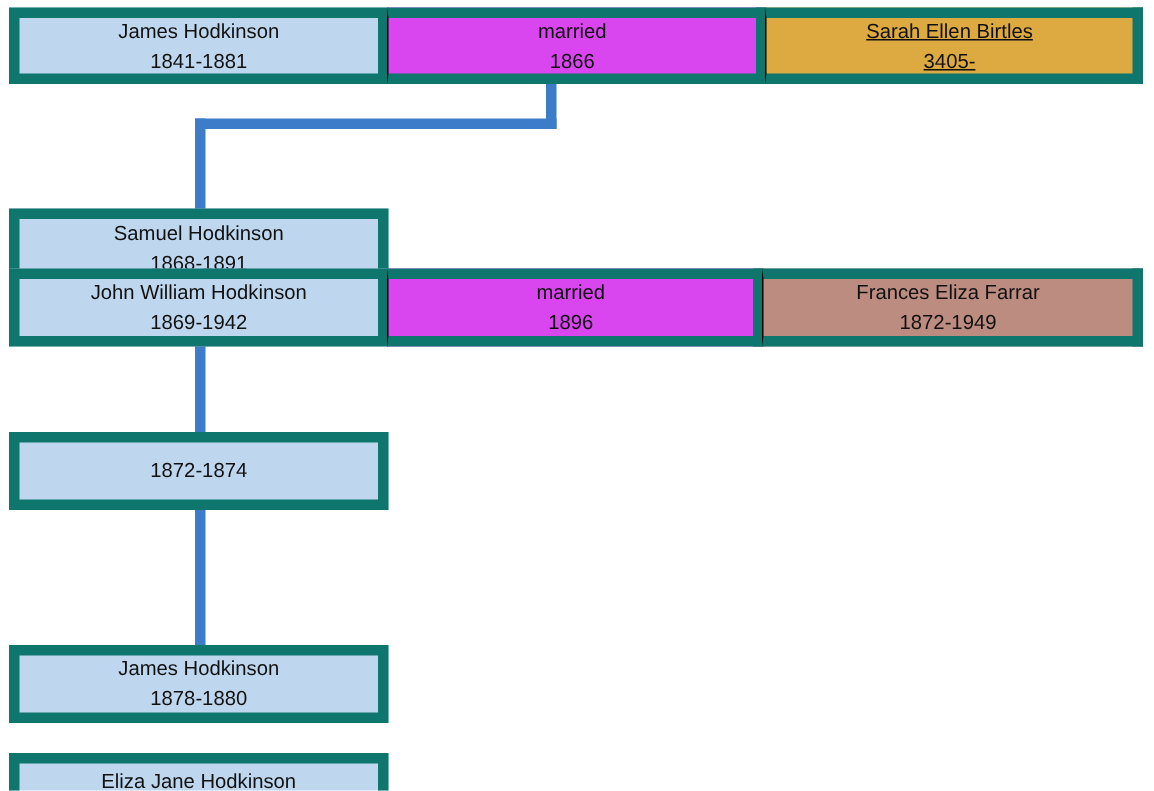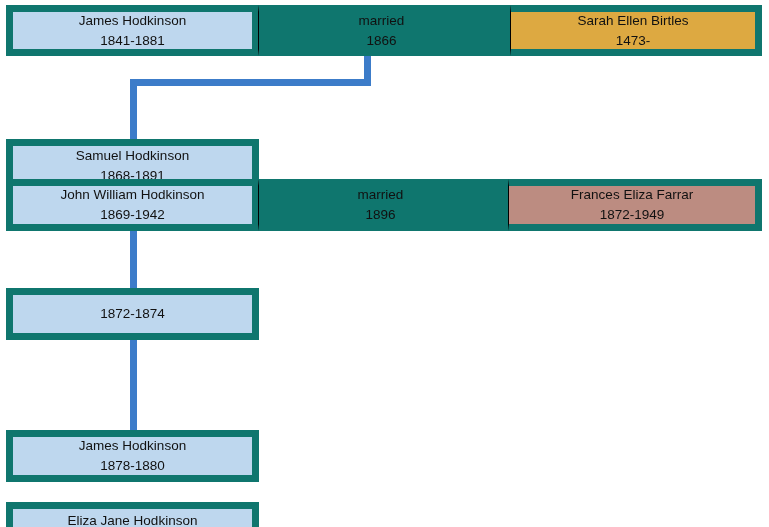--- a/index.html
+++ b/index.html
@@ -65,21 +65,21 @@
     top: auto;
     height: 100%;
   }
   
   .couple .node + .node {
     border-left: 1px solid #000000;
     margin-left: -1px;
   }
 
   .c-person   { background: #bed7ee; }
-  .c-marriage { background: #0f766e; }
+  .c-marriage { background: #d946ef; }
   .c-spouse-a { background: #dda941; }
   .c-spouse-b { background: #bc8c81; }
   .c-child    { background: #bed7ee; margin-top: 36px; }
 </style>
 </head>
 <body>
 
 <div id="tree">
 
   <div class="conn" style="left:364px; top:56px; width:7px; height:30px;"></div>
@@ -90,23 +90,23 @@
 
   <div class="couple" style="left:6px; top:5px; width:756px; height:51px;">
     <div class="node c-person" style="width:253px;">
       <span class="nm">James Hodkinson</span>
       <span class="dt">1841-1881</span>
     </div>
     <div class="node c-marriage" style="width:253px;">
       <span class="nm">married</span>
       <span class="dt">1866</span>
     </div>
-    <div class="node c-spouse-a" style="width:252px;">
+    <div class="node c-spouse-a" style="width:252px;text-decoration:underline;">
       <span class="nm">Sarah Ellen Birtles</span>
-      <span class="dt">1473-</span>
+      <span class="dt">3405-</span>
     </div>
   </div>
 
   <div class="node c-child" style="left:6px; top:103px; width:253px; height:54px;">
     <span class="nm">Samuel Hodkinson</span>
     <span class="dt">1868-1891</span>
   </div>
 
   <div class="couple" style="left:6px; top:179px; width:756px; height:52px;justify-content:space-between;">
     <div class="node c-person" style="width:253px;">

